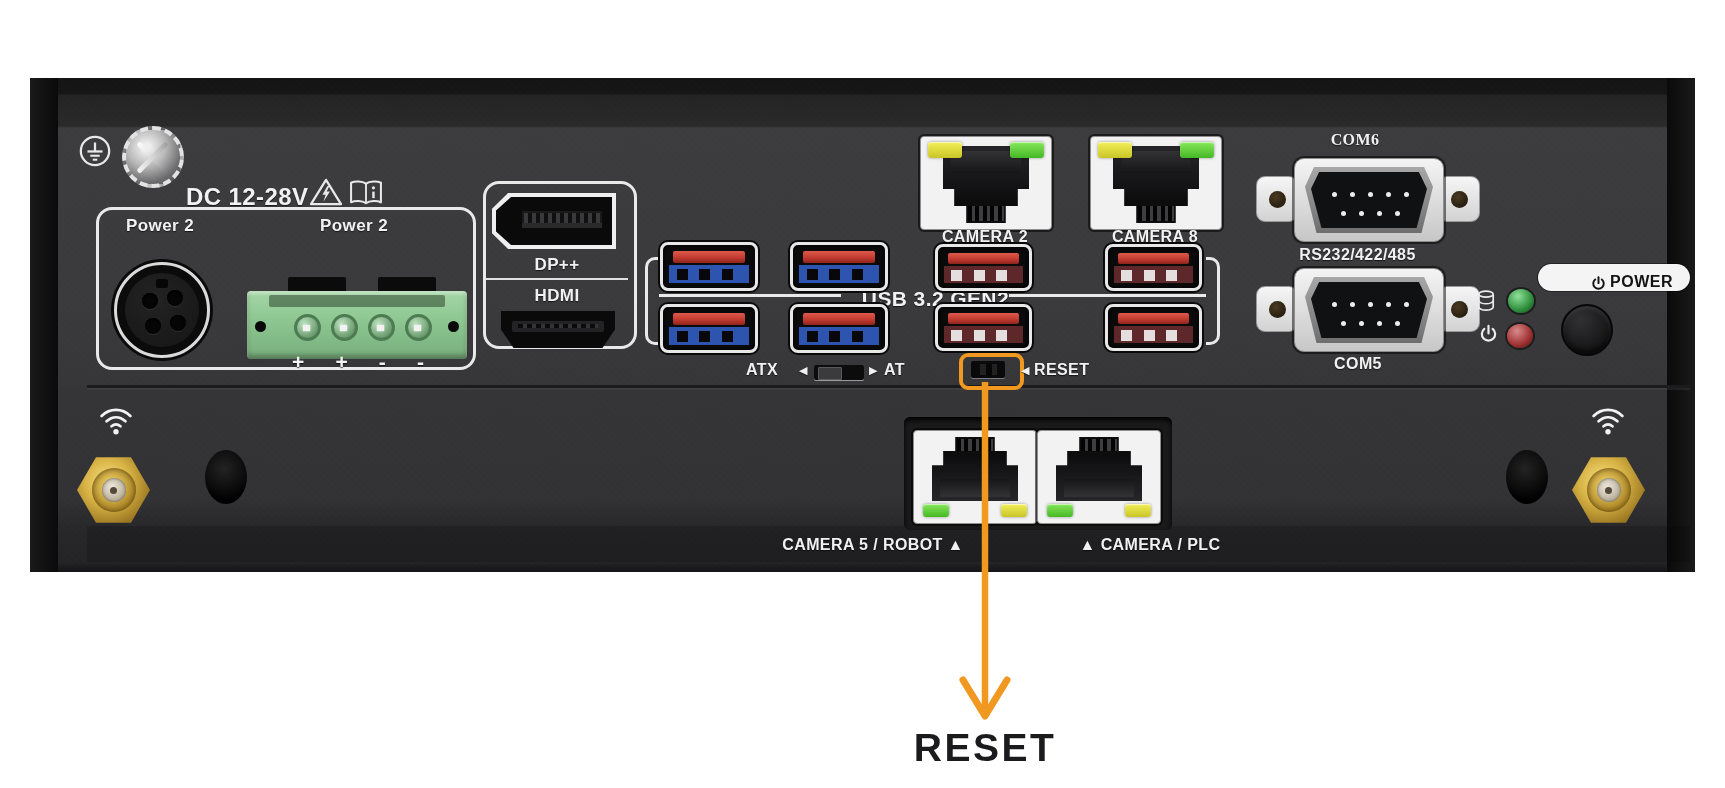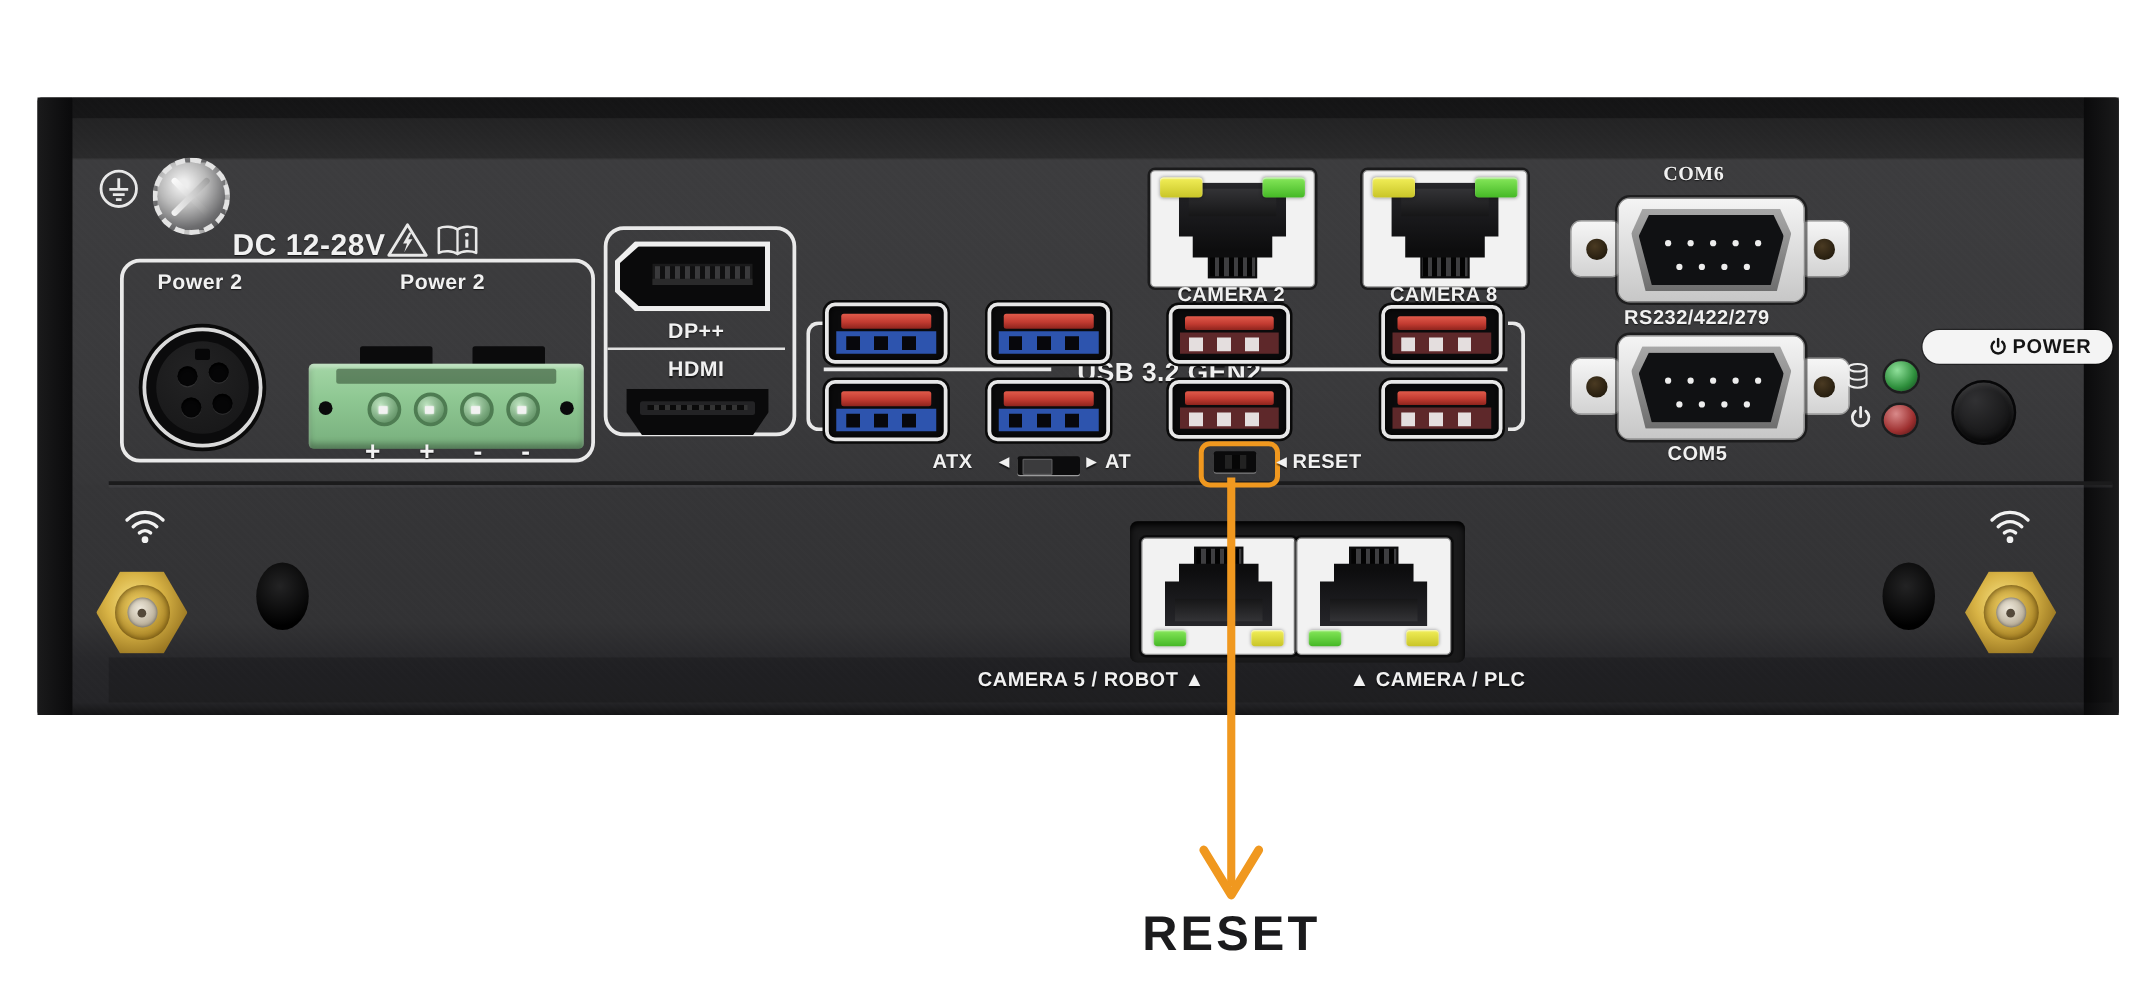--- a/index.html
+++ b/index.html
@@ -103,21 +103,21 @@
        border:1px solid #5A5A5C;border-radius:1px;}
   .tact{background:#0A0A0B;border-radius:2px;box-shadow:0 1px 0 rgba(255,255,255,.35);}
   .tact::after{content:"";position:absolute;left:25%;top:20%;width:50%;height:60%;
        background:repeating-linear-gradient(90deg,#222 0 6px,#060606 6px 12px);}
   .hilite{border:4px solid #F0981F;border-radius:9px;background:transparent;}
 
   
   .sled{border-radius:50%;}
   .sled.green{background:radial-gradient(circle at 38% 30%,#8FE09A,#2E8F3C 60%,#123D1B);box-shadow:0 0 0 2px rgba(0,0,0,.5);}
   .sled.red{background:radial-gradient(circle at 38% 30%,#D98A8A,#9E3030 60%,#3E0F0F);box-shadow:0 0 0 2px rgba(0,0,0,.5);}
-  .pill{background:#F4F4F4;border-radius:14px;display:flex;align-items:center;justify-content:center;gap:4px;
+  .pill{background:#F4F4F4;border-radius:14px;display:flex;align-items:flex-end;justify-content:center;gap:4px;
        box-shadow:0 0 0 1px rgba(0,0,0,.4);padding-left:36px;}
   .pill span{color:#141414;font-weight:bold;font-size:16px;letter-spacing:.5px;}
   .pwr-btn{border-radius:50%;background:radial-gradient(circle at 36% 30%,#313133,#141415 72%);
        border:2px solid #070708;box-shadow:inset 0 2px 4px rgba(255,255,255,.12), inset 0 -3px 5px rgba(0,0,0,.7);}
 
   
   .sma{clip-path:polygon(26% 2%,74% 2%,100% 50%,74% 98%,26% 98%,0 50%);
        background:radial-gradient(circle at 42% 38%,#F3DC7C 6%,#D8B345 38%,#9E7B24 72%,#6E5316);}
   .sma-ring{position:absolute;left:50%;top:50%;width:44px;height:44px;margin:-22px 0 0 -22px;border-radius:50%;
        background:radial-gradient(circle at 42% 38%,#EFCF63,#B08A28 70%);box-shadow:inset 0 0 6px rgba(60,40,0,.8);}
@@ -314,21 +314,21 @@
         <div class="db9-pin" style="left:55px;top:33px;"></div>
         <div class="db9-pin" style="left:73px;top:33px;"></div>
         <div class="db9-pin" style="left:91px;top:33px;"></div>
         <div class="db9-pin" style="left:109px;top:33px;"></div>
       <div class="db9-pin" style="left:46px;top:52px;"></div>
         <div class="db9-pin" style="left:64px;top:52px;"></div>
         <div class="db9-pin" style="left:82px;top:52px;"></div>
         <div class="db9-pin" style="left:100px;top:52px;"></div>
     </div>
   </div>
-  <div class="abs plabel" style="left:1280px;top:246px;width:155px;">RS232/422/279</div>
+  <div class="abs plabel" style="left:1280px;top:246px;width:155px;">RS232/422/485</div>
   <div class="abs db9-tab" style="left:1256px;top:286px;width:40px;height:44px;">
       <i></i>
     </div>
   <div class="abs db9-tab" style="left:1438px;top:286px;width:40px;height:44px;">
       <i></i>
     </div>
   <div class="abs db9-plate" style="left:1294px;top:268px;width:148px;height:82px;">
     <div class="db9-shell" style="left:10px;top:8px;width:128px;height:66px;"></div>
     <div class="db9-inner" style="left:16px;top:13px;width:116px;height:56px;"></div>
     <div class="db9-pins">

